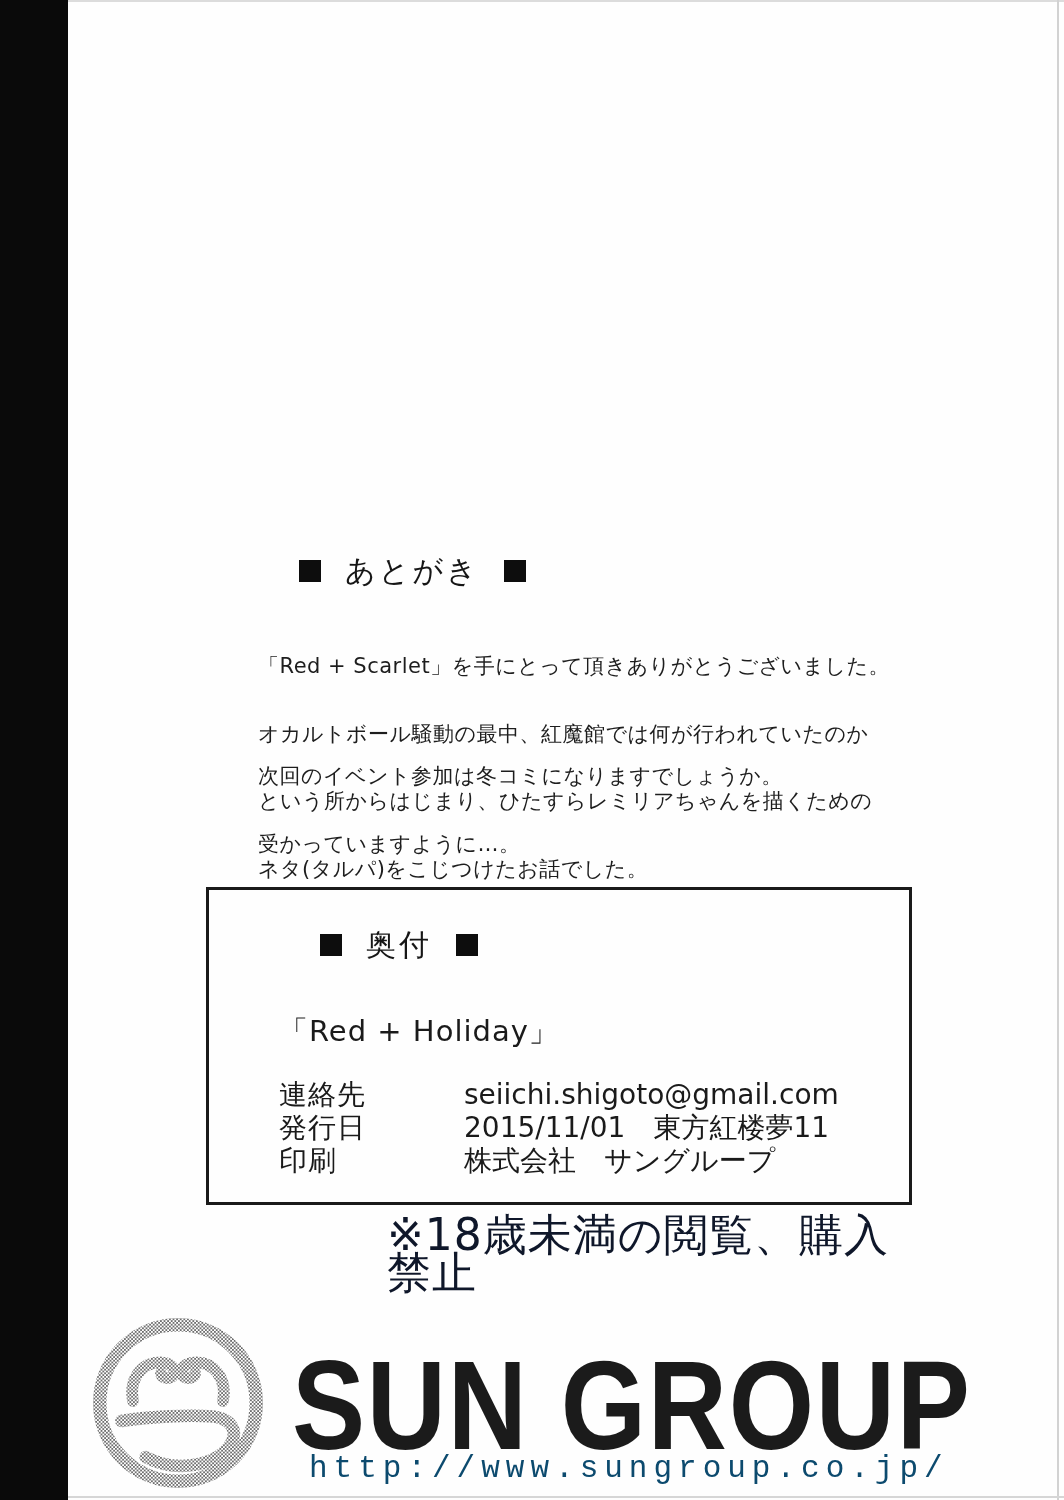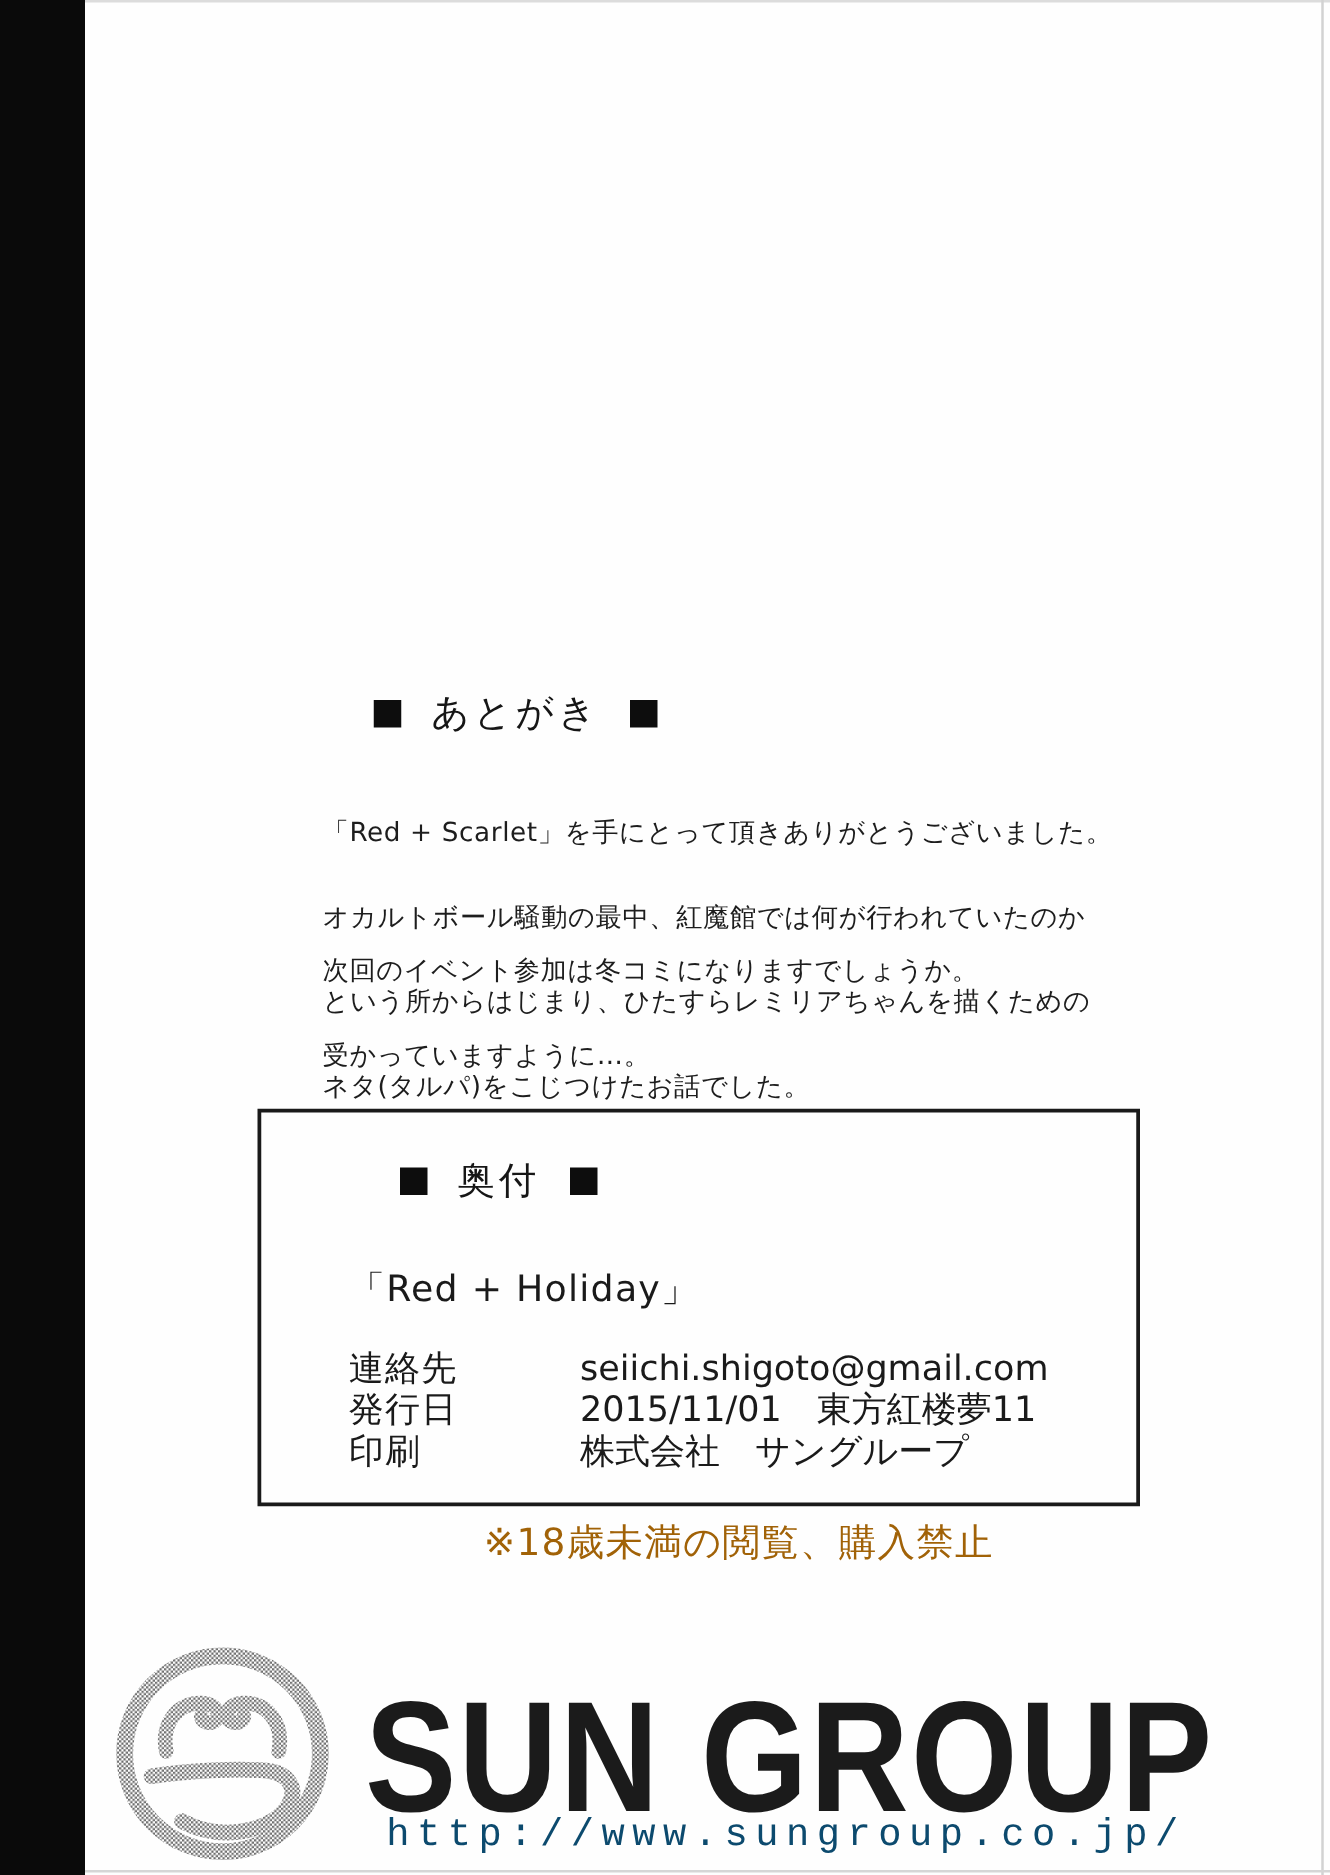--- a/index.html
+++ b/index.html
@@ -42,21 +42,21 @@
   .book-title{
     position:absolute;left:70px;top:126px;
     font-size:29px;line-height:30px;color:#1a1a1a;letter-spacing:1px;
   }
   .colophon-rows{position:absolute;left:70px;top:188px;right:20px;}
   .colophon-row{display:flex;font-size:28px;line-height:33px;color:#1a1a1a;}
   .colophon-row .label{width:185px;flex:0 0 auto;letter-spacing:1px;}
   .colophon-row .value{white-space:pre-wrap;}
   .warning{
     position:absolute;left:178px;top:326px;
-    font-size:30px;line-height:38px;color:#a16207;letter-spacing:1px;font-weight:500;
+    font-size:44px;line-height:38px;color:#0f172a;letter-spacing:1px;font-weight:500;
   }
 
   
   .printer-logo{position:absolute;left:88px;top:1313px;width:180px;height:180px;}
   .printer-name{
     position:absolute;left:292px;top:1343px;
     font-family:"Liberation Sans",sans-serif;font-weight:bold;
     font-size:126px;line-height:126px;letter-spacing:2px;color:#1b1b1b;
     transform:scaleX(0.87);transform-origin:0 0;white-space:nowrap;
   }

